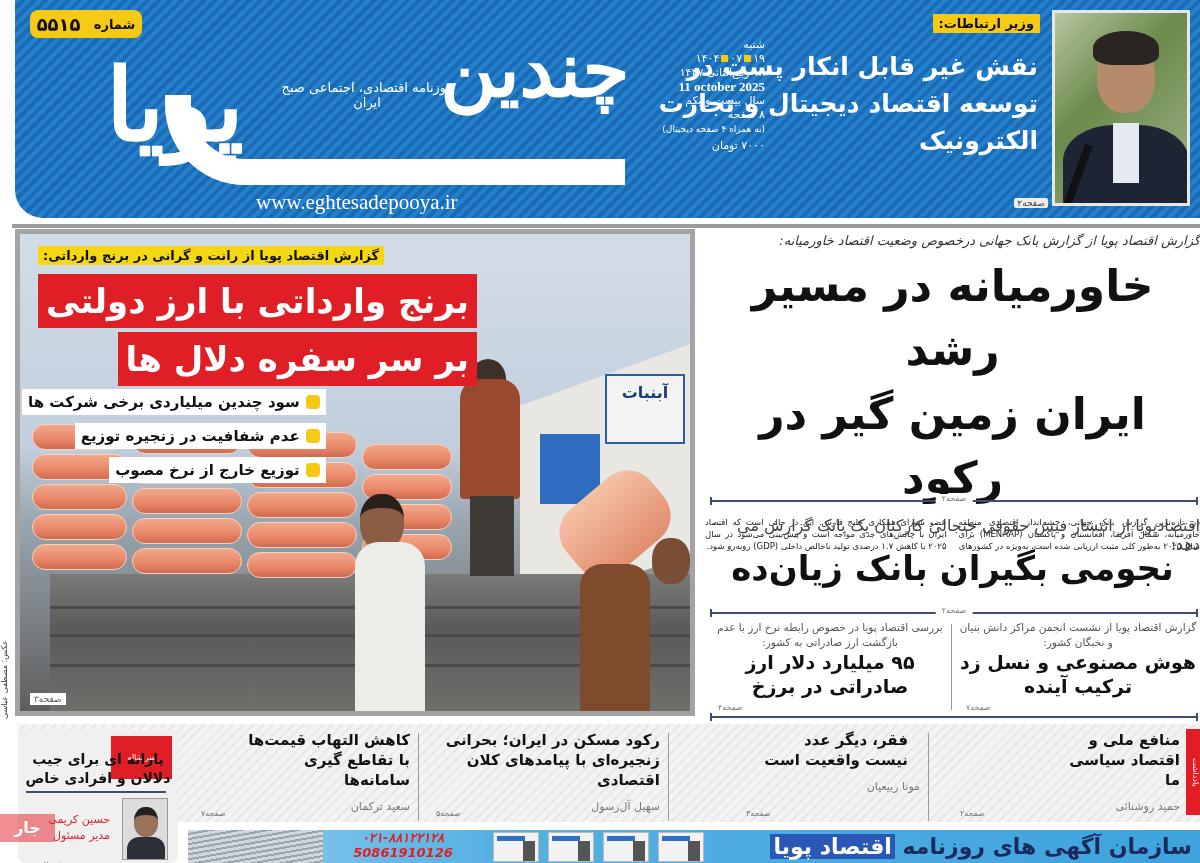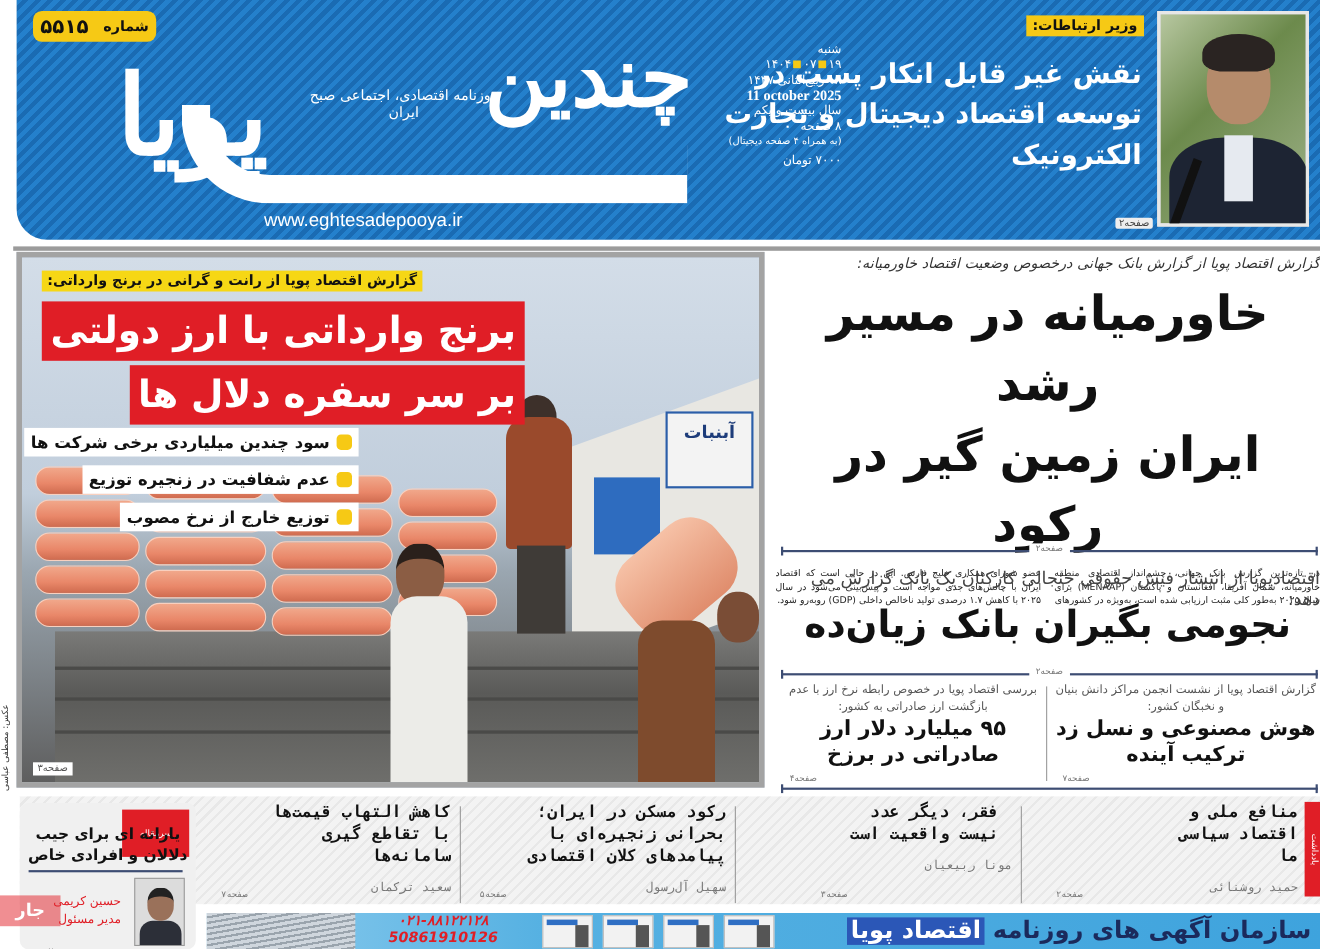--- a/index.html
+++ b/index.html
@@ -32,22 +32,22 @@
     border-radius: 0 0 0 80px;
   }
   .logo-name {
     position: absolute; left: 420px; top: 5px; width: 200px; height: 140px;
     color: #fff; font-family: "DejaVu Serif", serif; font-weight: bold; font-size: 76px; line-height: 130px; text-align: center;
   }
   .tagline {
     position: absolute; left: 262px; top: 80px; width: 180px; color: #fff; font-size: 13px; text-align: center;
   }
   .website {
-    position: absolute; left: 225px; top: 190px; color: #fff;
-    font-family: Liberation Sans, sans-serif; font-size: 17px; direction: ltr;
+    position: absolute; left: 241px; top: 190px; color: #fff;
+    font-family: Liberation Serif, serif; font-size: 21px; direction: ltr;
   }
   .date-block {
     position: absolute; left: 625px; top: 38px; width: 125px; color: #fff; font-size: 11px; line-height: 14px; text-align: right;
   }
   .date-block .en { font-family: "Liberation Serif", serif; font-weight: bold; font-size: 13px; direction: ltr; text-align: right; }
   .date-block .small { font-size: 9px; }
   .date-block .sq { display: inline-block; width: 7px; height: 7px; background: #f6c915; margin: 0 2px; }
 
   .top-kicker {
     position: absolute; right: 160px; top: 14px; background: #f6c915; color: #111;
@@ -149,21 +149,21 @@
   .editorial .tag { position: absolute; right: 6px; top: 6px; background: #e01e26; color: #fff; font-size: 8px; padding: 17px 16px; }
   .editorial .h { position: absolute; left: 4px; top: 20px; width: 152px; text-align: center; font-weight: bold; font-size: 14px; line-height: 19px; color: #111; }
   .editorial .rl { position: absolute; left: 8px; top: 61px; width: 140px; height: 2px; background: #3d4d73; }
   .editorial .face { position: absolute; right: 10px; top: 68px; width: 46px; height: 62px; background: #dcdcdc; border: 1px solid #999; overflow: hidden; }
   .editorial .face .hd { position: absolute; left: 11px; top: 8px; width: 24px; height: 30px; background: #9a715a; border-radius: 45%; border-top: 8px solid #222; }
   .editorial .face .bd { position: absolute; left: 4px; top: 38px; width: 38px; height: 30px; background: #2c2f38; border-radius: 12px 12px 0 0; }
   .editorial .author { position: absolute; left: 2px; top: 82px; width: 90px; text-align: right; font-size: 11px; color: #e01e26; line-height: 16px; }
   .editorial .ref { position: absolute; left: 26px; top: 130px; font-size: 8px; color: #777; }
   .watermark { position: absolute; left: 0; top: 814px; width: 55px; height: 28px; background: rgba(225,30,38,0.5); color: #fff; font-size: 16px; font-weight: bold; text-align: center; line-height: 28px; }
 
-  .col-item { position: absolute; top: 730px; height: 90px; text-align: right; font-family: Liberation Mono, monospace; }
+  .col-item { position: absolute; top: 730px; height: 90px; text-align: right; }
   .col-item .h { font-weight: bold; font-size: 15px; line-height: 20px; color: #111; }
   .col-item .a { font-size: 11px; color: #777; margin-top: 10px; }
   .col-item .ref { position: absolute; left: 6px; bottom: 2px; font-size: 8px; color: #777; }
   .col-sep { position: absolute; top: 733px; width: 1px; height: 88px; background: #999; }
   .notes-tag { position: absolute; right: 0; top: 729px; width: 14px; height: 86px; background: #e01e26; color: #fff; font-size: 8px; writing-mode: vertical-rl; text-align: center; }
 
   .ad-bar {
     position: absolute; left: 188px; top: 830px; width: 1012px; height: 33px;
     background: linear-gradient(90deg, #8fcdee 0%, #56b1e2 30%, #3ea3dd 100%);
   }

